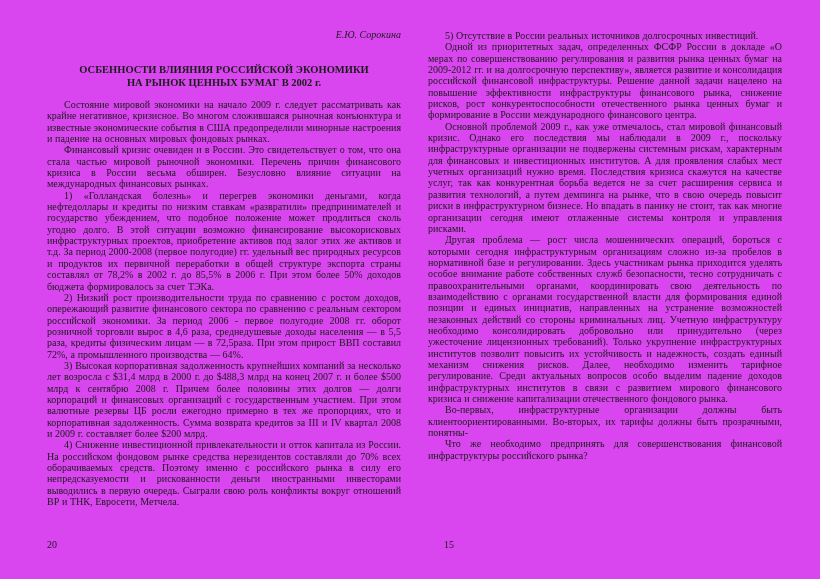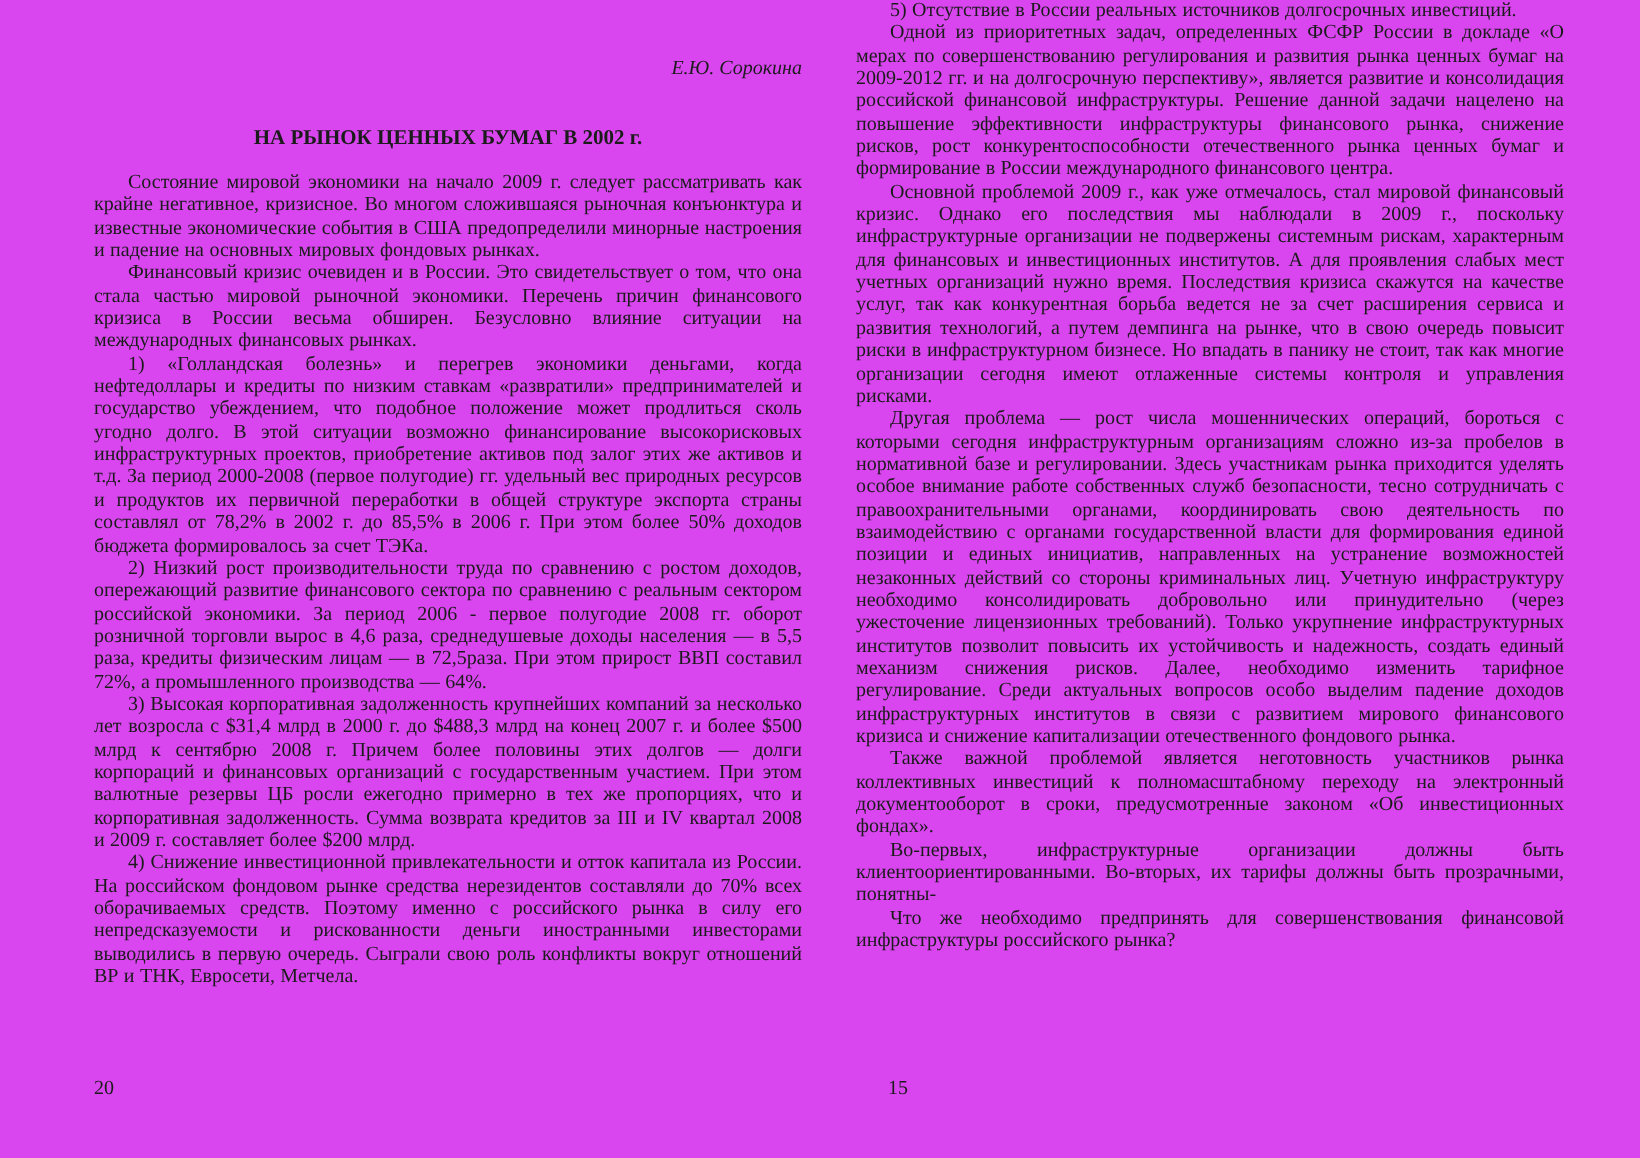--- a/index.html
+++ b/index.html
@@ -32,21 +32,21 @@
     line-height: 12px;
   }
   .article-title {
     margin-top: 22px;
     text-align: center;
     font-weight: bold;
     font-size: 10.5px;
     line-height: 13px;
   }
   .body-block-left  { margin-top: 10px; }
-  .body-block-right { }
+  .body-block-right { padding-top: 30px; }
 
   p.para {
     margin: 0;
     padding: 0;
     text-align: justify;
     text-indent: 17px;
     font-size: 10px;
     line-height: 11.35px;
     word-spacing: 0.2px;
   }
@@ -60,39 +60,39 @@
   .pagenum-right { left: 444px; width: 354px; }
 </style>
 </head>
 <body>
 
 <div class="spread">
 
   <div class="col col-left">
     <div class="author-line">Е.Ю. Сорокина</div>
     <div class="article-title">
+      <div>ОСБЕННОСТИ ВЛИЯНИЯ РОССИЙСКОЙ ЭКОНОМИКИ</div>
       <div>НА РЫНОК ЦЕННЫХ БУМАГ В 2002 г.</div>
     </div>
     <div class="body-block-left">
       <p class="para">Состояние мировой экономики на начало 2009 г. следует рассматривать как крайне негативное, кризисное. Во многом сложившаяся рыночная конъюнктура и известные экономические события в США предопределили минорные настроения и падение на основных мировых фондовых рынках.</p>
       <p class="para">Финансовый кризис очевиден и в России. Это свидетельствует о том, что она стала частью мировой рыночной экономики. Перечень причин финансового кризиса в России весьма обширен. Безусловно влияние ситуации на международных финансовых рынках.</p>
       <p class="para">1) «Голландская болезнь» и перегрев экономики деньгами, когда нефтедоллары и кредиты по низким ставкам «развратили» предпринимателей и государство убеждением, что подобное положение может продлиться сколь угодно долго. В этой ситуации возможно финансирование высокорисковых инфраструктурных проектов, приобретение активов под залог этих же активов и т.д. За период 2000-2008 (первое полугодие) гг. удельный вес природных ресурсов и продуктов их первичной переработки в общей структуре экспорта страны составлял от 78,2% в 2002 г. до 85,5% в 2006 г. При этом более 50% доходов бюджета формировалось за счет ТЭКа.</p>
       <p class="para">2) Низкий рост производительности труда по сравнению с ростом доходов, опережающий развитие финансового сектора по сравнению с реальным сектором российской экономики. За период 2006 - первое полугодие 2008 гг. оборот розничной торговли вырос в 4,6 раза, среднедушевые доходы населения — в 5,5 раза, кредиты физическим лицам — в 72,5раза. При этом прирост ВВП составил 72%, а промышленного производства — 64%.</p>
       <p class="para">3) Высокая корпоративная задолженность крупнейших компаний за несколько лет возросла с $31,4 млрд в 2000 г. до $488,3 млрд на конец 2007 г. и более $500 млрд к сентябрю 2008 г. Причем более половины этих долгов — долги корпораций и финансовых организаций с государственным участием. При этом валютные резервы ЦБ росли ежегодно примерно в тех же пропорциях, что и корпоративная задолженность. Сумма возврата кредитов за III и IV квартал 2008 и 2009 г. составляет более $200 млрд.</p>
       <p class="para">4) Снижение инвестиционной привлекательности и отток капитала из России. На российском фондовом рынке средства нерезидентов составляли до 70% всех оборачиваемых средств. Поэтому именно с российского рынка в силу его непредсказуемости и рискованности деньги иностранными инвесторами выводились в первую очередь. Сыграли свою роль конфликты вокруг отношений ВР и ТНК, Евросети, Метчела.</p>
     </div>
   </div>
 
   <div class="col col-right">
     <div class="body-block-right">
       <p class="para">5) Отсутствие в России реальных источников долгосрочных инвестиций.</p>
       <p class="para">Одной из приоритетных задач, определенных ФСФР России в докладе «О мерах по совершенствованию регулирования и развития рынка ценных бумаг на 2009-2012 гг. и на долгосрочную перспективу», является развитие и консолидация российской финансовой инфраструктуры. Решение данной задачи нацелено на повышение эффективности инфраструктуры финансового рынка, снижение рисков, рост конкурентоспособности отечественного рынка ценных бумаг и формирование в России международного финансового центра.</p>
       <p class="para">Основной проблемой 2009 г., как уже отмечалось, стал мировой финансовый кризис. Однако его последствия мы наблюдали в 2009 г., поскольку инфраструктурные организации не подвержены системным рискам, характерным для финансовых и инвестиционных институтов. А для проявления слабых мест учетных организаций нужно время. Последствия кризиса скажутся на качестве услуг, так как конкурентная борьба ведется не за счет расширения сервиса и развития технологий, а путем демпинга на рынке, что в свою очередь повысит риски в инфраструктурном бизнесе. Но впадать в панику не стоит, так как многие организации сегодня имеют отлаженные системы контроля и управления рисками.</p>
       <p class="para">Другая проблема — рост числа мошеннических операций, бороться с которыми сегодня инфраструктурным организациям сложно из-за пробелов в нормативной базе и регулировании. Здесь участникам рынка приходится уделять особое внимание работе собственных служб безопасности, тесно сотрудничать с правоохранительными органами, координировать свою деятельность по взаимодействию с органами государственной власти для формирования единой позиции и единых инициатив, направленных на устранение возможностей незаконных действий со стороны криминальных лиц. Учетную инфраструктуру необходимо консолидировать добровольно или принудительно (через ужесточение лицензионных требований). Только укрупнение инфраструктурных институтов позволит повысить их устойчивость и надежность, создать единый механизм снижения рисков. Далее, необходимо изменить тарифное регулирование. Среди актуальных вопросов особо выделим падение доходов инфраструктурных институтов в связи с развитием мирового финансового кризиса и снижение капитализации отечественного фондового рынка.</p>
-      <p class="para">Также важной проблемой является неготовность участников рынка коллективных инвестиций к полномасштабному переходу на электронный документооборот в сроки, предусмотренные законом «Об инвестиционных фондах».</p>
       <p class="para">Во-первых, инфраструктурные организации должны быть клиентоориентированными. Во-вторых, их тарифы должны быть прозрачными, понятны-</p>
       <p class="para">Что же необходимо предпринять для совершенствования финансовой инфраструктуры российского рынка?</p>
     </div>
   </div>
 
   <div class="pagenum pagenum-left">20</div>
   <div class="pagenum pagenum-right">15</div>
 
 </div>
 

